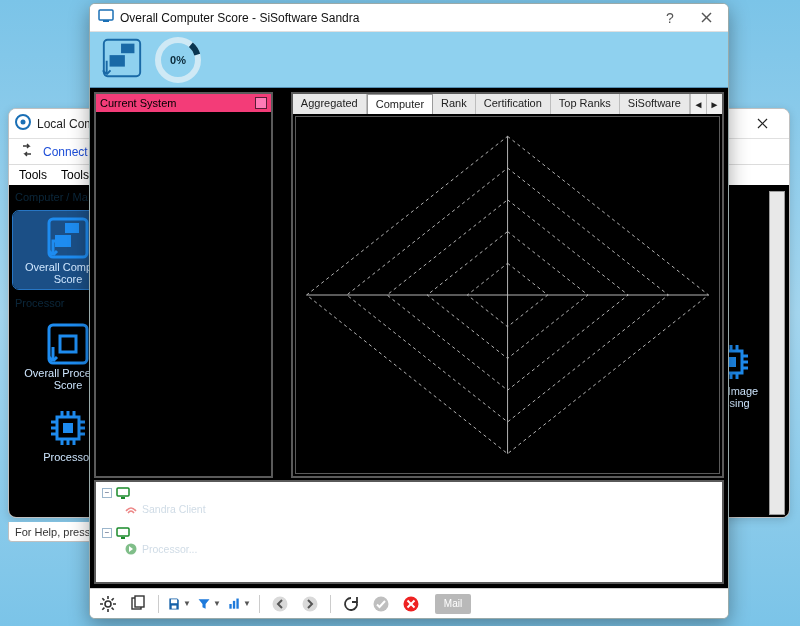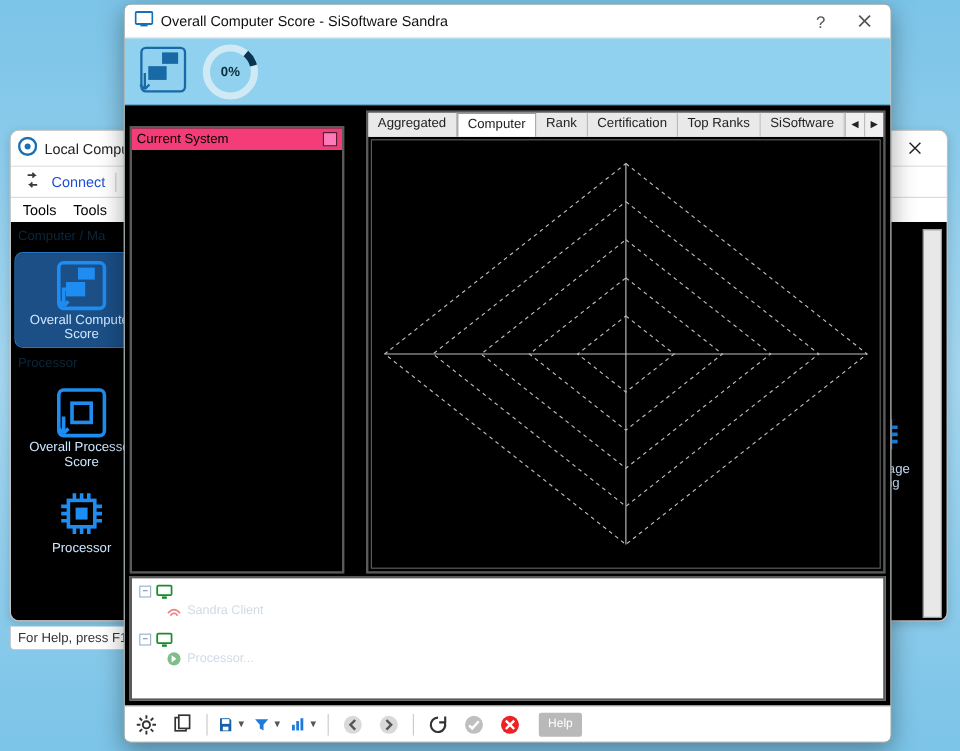--- a/index.html
+++ b/index.html
@@ -50,21 +50,21 @@
   .bg-right-scrollbar { position:absolute; top:2px; bottom:2px; right:0; width:16px; background:#e8e8e8; border:1px solid #9c9c9c;}
   .bg-right-tile { position:absolute; top:150px; right:24px; width:60px; display:flex; flex-direction:column; align-items:center; text-align:center; color:#cfe7ff; font-size:11px;}
   .bg-right-tile svg { width:46px; height:46px;}
   .bg-statusbar {
     position:absolute; left:8px; top:522px; width:180px; height:20px; background:#fff;
     border:1px solid #c0c0c0; border-top:none; border-radius:0 0 4px 4px; display:flex; align-items:center; padding:0 6px; font-size:11px; color:#333;
   }
 
   
   .fg-window {
-    position:absolute; left:103px; top:3px; width:640px; height:616px;
+    position:absolute; left:89px; top:3px; width:640px; height:616px;
     background:#ffffff; border:1px solid #9aa; border-radius:6px;
     box-shadow:0 6px 20px rgba(0,0,0,.35);
     display:flex; flex-direction:column; overflow:hidden;
   }
   .fg-titlebar {
     height:28px; display:flex; align-items:center; background:#fff; border-bottom:1px solid #e0e0e0; padding:0 4px 0 8px;
   }
   .fg-titlebar .tb-icon svg { width:16px; height:16px; }
   .fg-titlebar .tb-title { margin-left:6px; font-size:12px; color:#111;}
   .fg-titlebar .tb-spacer { flex:1; }
@@ -79,21 +79,21 @@
   .fg-banner .banner-icon svg { width:44px; height:44px; }
   .fg-banner .banner-text { flex:1; color:#19324a; font-size:11.5px; line-height:1.3; }
   .fg-banner .banner-progress { position:relative; width:48px; height:48px; }
   .fg-banner .banner-progress .pct { position:absolute; inset:0; display:flex; align-items:center; justify-content:center; font-size:11px; color:#0a2a3a; font-weight:600;}
 
   .fg-black {
     flex:1; background:#000; border:2px solid #000; display:flex; flex-direction:column;
   }
   .fg-top { flex:1; display:flex; gap:3px; padding:2px; }
   .legend {
-    width:222px; background:#000; border:2px solid #5a5a5a; display:flex; flex-direction:column;margin-top:13px;
+    width:222px; background:#000; border:2px solid #5a5a5a; display:flex; flex-direction:column;
   }
   .legend-header {
     height:18px; background:#f33c78; color:#000; display:flex; align-items:center; justify-content:space-between; padding:0 4px; font-size:11px;
   }
   .legend-header .sq { width:12px; height:12px; background:#ff7ab6; border:1px solid #5a1c36;}
   .chart-panel { flex:1; display:flex; flex-direction:column; border:2px solid #5a5a5a; background:#000;margin-left:15px;}
   .tabs-row {
     height:20px; background:#e9e9e9; display:flex; align-items:stretch; font-size:11px; color:#222;
   }
   .tab { padding:3px 8px 0 8px; background:#e9e9e9; border-right:1px solid #bdbdbd; white-space:nowrap;}
@@ -432,16 +432,16 @@
         </svg>
       </div>
     <div class="tbtn">
         <svg viewBox="0 0 18 18">
           <circle cx="9" cy="9" r="7.5" fill="#e22"></circle>
           <line x1="5.5" y1="5.5" x2="12.5" y2="12.5" stroke="#fff" stroke-width="2"></line>
           <line x1="12.5" y1="5.5" x2="5.5" y2="12.5" stroke="#fff" stroke-width="2"></line>
         </svg>
       </div>
     <div class="mail-box">
-        <span>Help</span>
+        <span>Mail</span>
       </div>
   </div>
 </div>
 
 </body></html>

